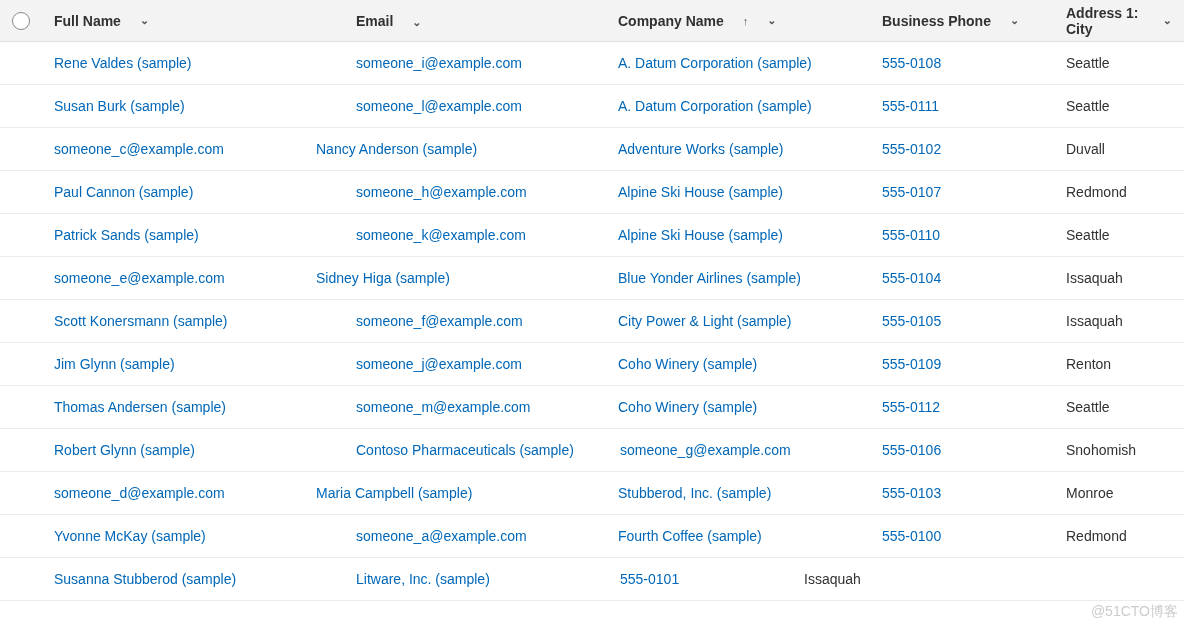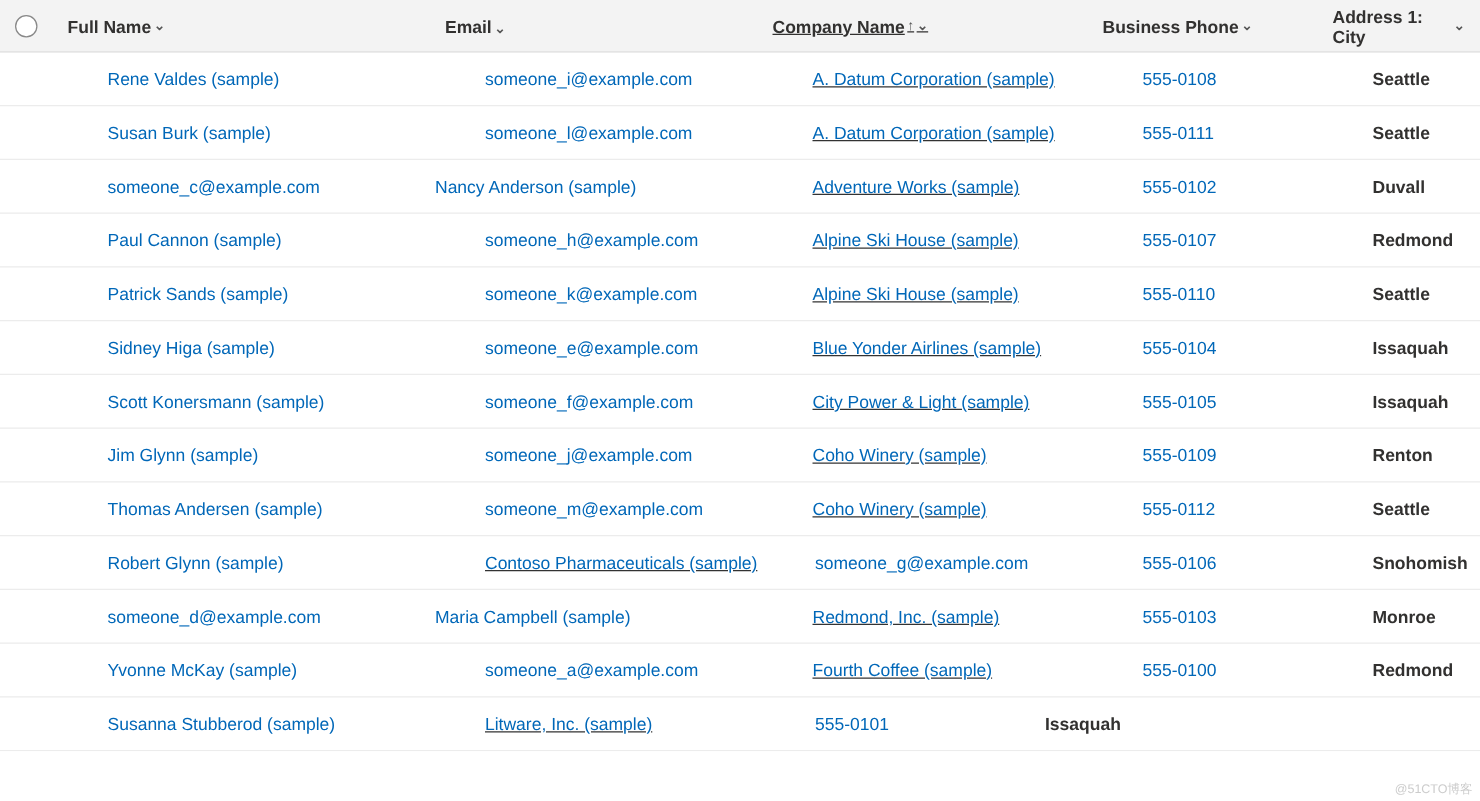--- a/index.html
+++ b/index.html
@@ -38,59 +38,57 @@
       background: #fff;
       cursor: pointer;
     }
     .col {
       padding: 0 12px;
       display: flex;
       align-items: center;
     }
     .col-fullname { width: 302px; flex-shrink: 0; }
     .col-email { width: 262px; flex-shrink: 0; align-items: flex-end; }
-    .col-company { width: 264px; flex-shrink: 0; text-decoration: underline; }
+    .col-company { width: 264px; flex-shrink: 0; }
     .col-phone { width: 184px; flex-shrink: 0; }
     .col-city { flex: 1; min-width: 120px; }
     .header-cell {
       font-weight: 600;
       color: #323130;
       cursor: pointer;
       user-select: none;
-      gap: 0;
+      gap: 17px;
     }
     .sort-icon {
       font-size: 11px;
       color: #555;
       margin-left: 2px;
     }
     .table-row {
       display: flex;
       align-items: center;
       height: 43px;
       border-bottom: 1px solid #ececec;
-      padding-left: 32px;
     }
     .table-row .checkbox-cell {
       visibility: hidden;
     }
     .link {
       color: #0067b8;
       cursor: pointer;
       text-decoration: none;
     }
     .text-cell {
       color: #323130;
-      font-weight: bold;
     }
     .watermark {
       position: fixed;
       right: 6px;
-      bottom: 3px;
-      font-size: 10px;
+      bottom: 20px;
+      font-size: 14px;
       color: #ccc;
     }
   </style>
 </head>
 <body>
 
 <div class="table-container">
 
   <div class="table-header">
     <div class="checkbox-cell">
@@ -205,26 +203,26 @@
     </div>
     <div class="col col-phone">
       <a class="link">555-0110</a>
     </div>
     <div class="col col-city text-cell">
       <span>Seattle</span>
     </div>
   </div>
       <div class="table-row">
     <div class="checkbox-cell"></div>
+    <div class="col col-email">
+      <a class="link">someone_e@example.com</a>
+    </div>
     <div class="col col-fullname">
       <a class="link">Sidney Higa (sample)</a>
     </div>
-    <div class="col col-email">
-      <a class="link">someone_e@example.com</a>
-    </div>
     <div class="col col-company">
       <a class="link">Blue Yonder Airlines (sample)</a>
     </div>
     <div class="col col-phone">
       <a class="link">555-0104</a>
     </div>
     <div class="col col-city text-cell">
       <span>Issaquah</span>
     </div>
   </div>
@@ -302,21 +300,21 @@
   </div>
       <div class="table-row">
     <div class="checkbox-cell"></div>
     <div class="col col-email">
       <a class="link">someone_d@example.com</a>
     </div>
     <div class="col col-fullname">
       <a class="link">Maria Campbell (sample)</a>
     </div>
     <div class="col col-company">
-      <a class="link">Redmond, Inc. (sample)</a>
+      <a class="link">Stubberod, Inc. (sample)</a>
     </div>
     <div class="col col-phone">
       <a class="link">555-0103</a>
     </div>
     <div class="col col-city text-cell">
       <span>Monroe</span>
     </div>
   </div>
       <div class="table-row">
     <div class="checkbox-cell"></div>

